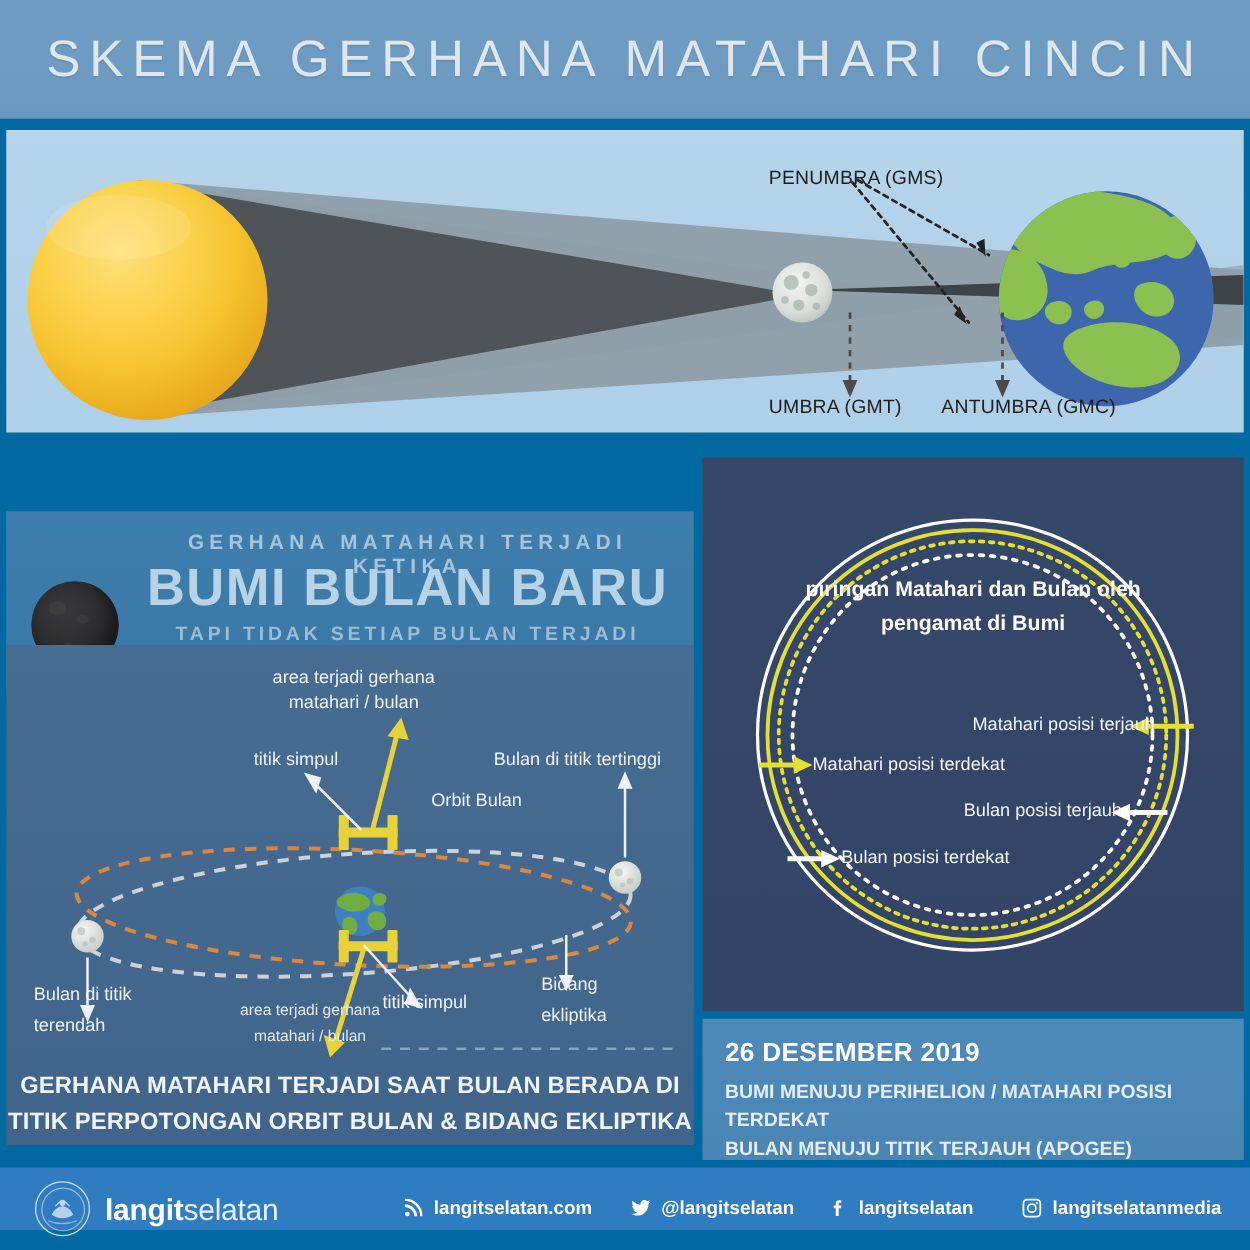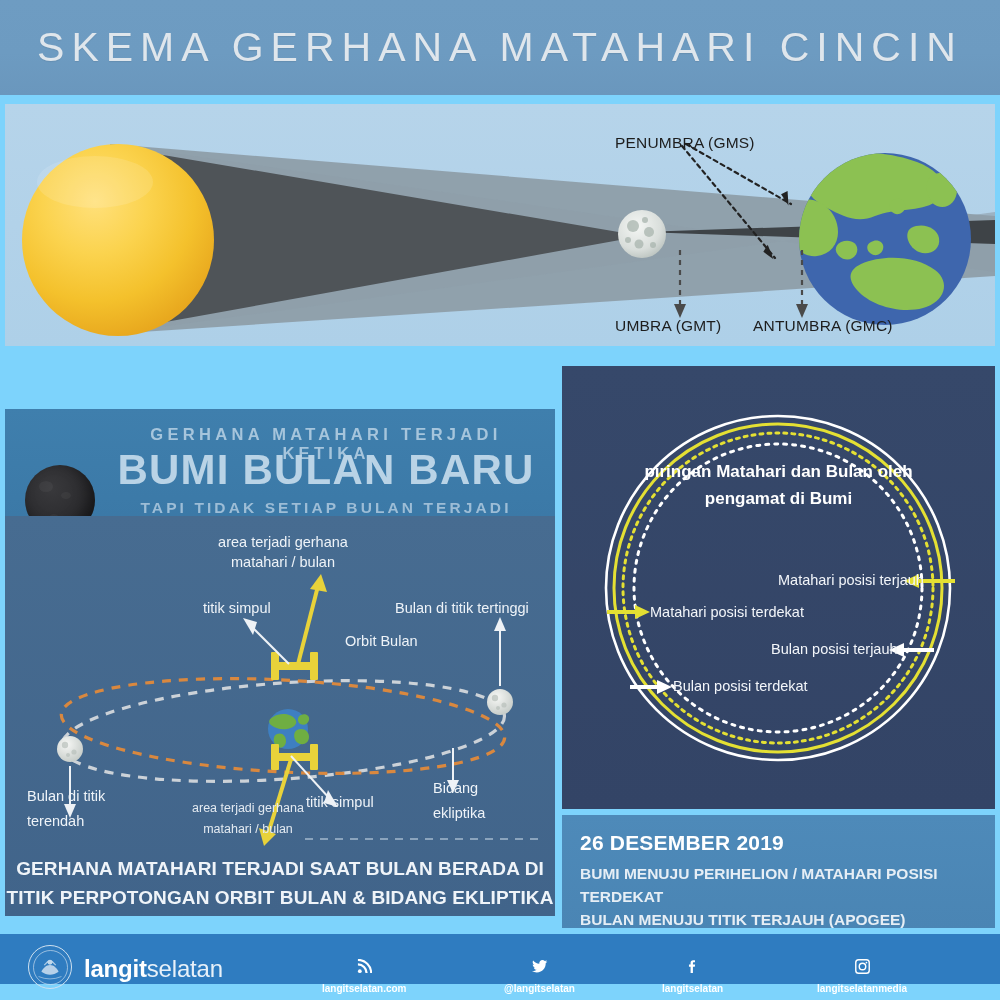--- a/index.html
+++ b/index.html
@@ -2,21 +2,21 @@
 <html><head>
 <meta charset="utf-8">
 <style>
   * { box-sizing: border-box; margin: 0; padding: 0; }
   body {
     width: 1000px; height: 1000px;
     font-family: "Liberation Sans", sans-serif;
     background: #ffffff;
     overflow: hidden;
   }
-  .page { position: relative; width: 1000px; height: 1000px; background: #7dd3fc; }
+  .page { position: relative; width: 1000px; height: 1000px; background: #0369a1; }
 
   
   .header {
     position: absolute; left: 0; top: 0; width: 1000px; height: 95px;
     background: linear-gradient(180deg,#6e9cc2 0%, #6d9bc1 55%, #6a97bd 100%);
   }
   .header-title {
     position: absolute; left: 0; top: 0; width: 1000px; height: 95px;
     display: flex; align-items: center; justify-content: center;
     color: #dfe6ec; font-size: 41px; letter-spacing: 7px;
@@ -127,21 +127,21 @@
   .seal-arc {
     position: absolute; left: 0; top: 0; width: 100%; height: 100%;
   }
   .brand-name {
     position: absolute; left: 84px; top: 21px;
     font-size: 24px; color: #ffffff; letter-spacing: -.2px;
   }
   .brand-name b { font-weight: 800; }
   .brand-name span { font-weight: 300; color: #e8f1f9; }
   .social { position: absolute; display: flex; align-items: center; gap: 8px;
-            color: #ffffff; font-size: 10px; font-weight: 600; white-space: nowrap; flex-direction: column; }
+            color: #ffffff; font-size: 15px; font-weight: 600; white-space: nowrap; }
   #soc-web  { left: 322px; top: 24px; }
   #soc-tw   { left: 504px; top: 24px; }
   #soc-fb   { left: 662px; top: 24px; }
   #soc-ig   { left: 817px; top: 24px; }
   .sicon { display:inline-flex; width: 17px; height: 17px; align-items:center; justify-content:center; }
 </style>
 </head>
 <body>
 
 <div class="page">

